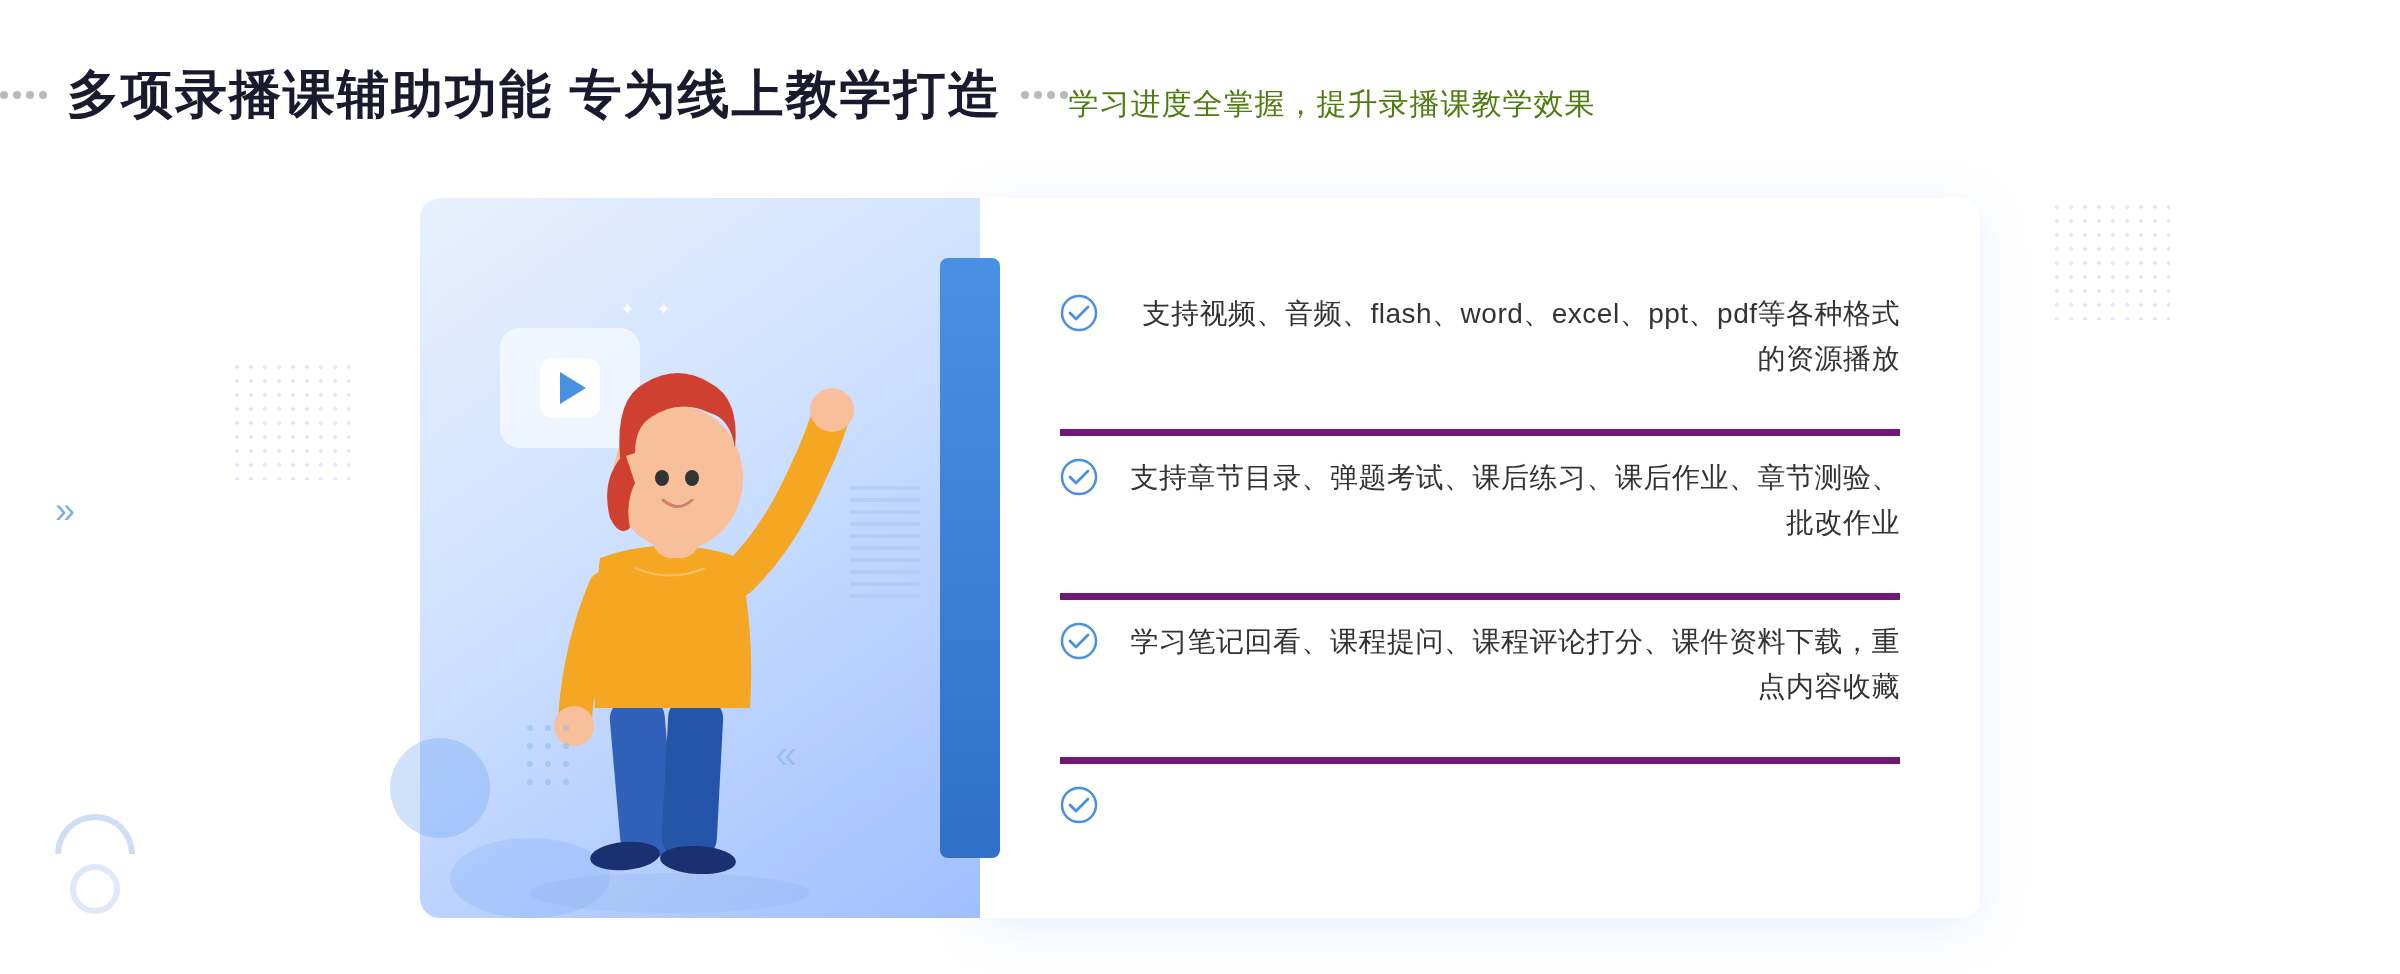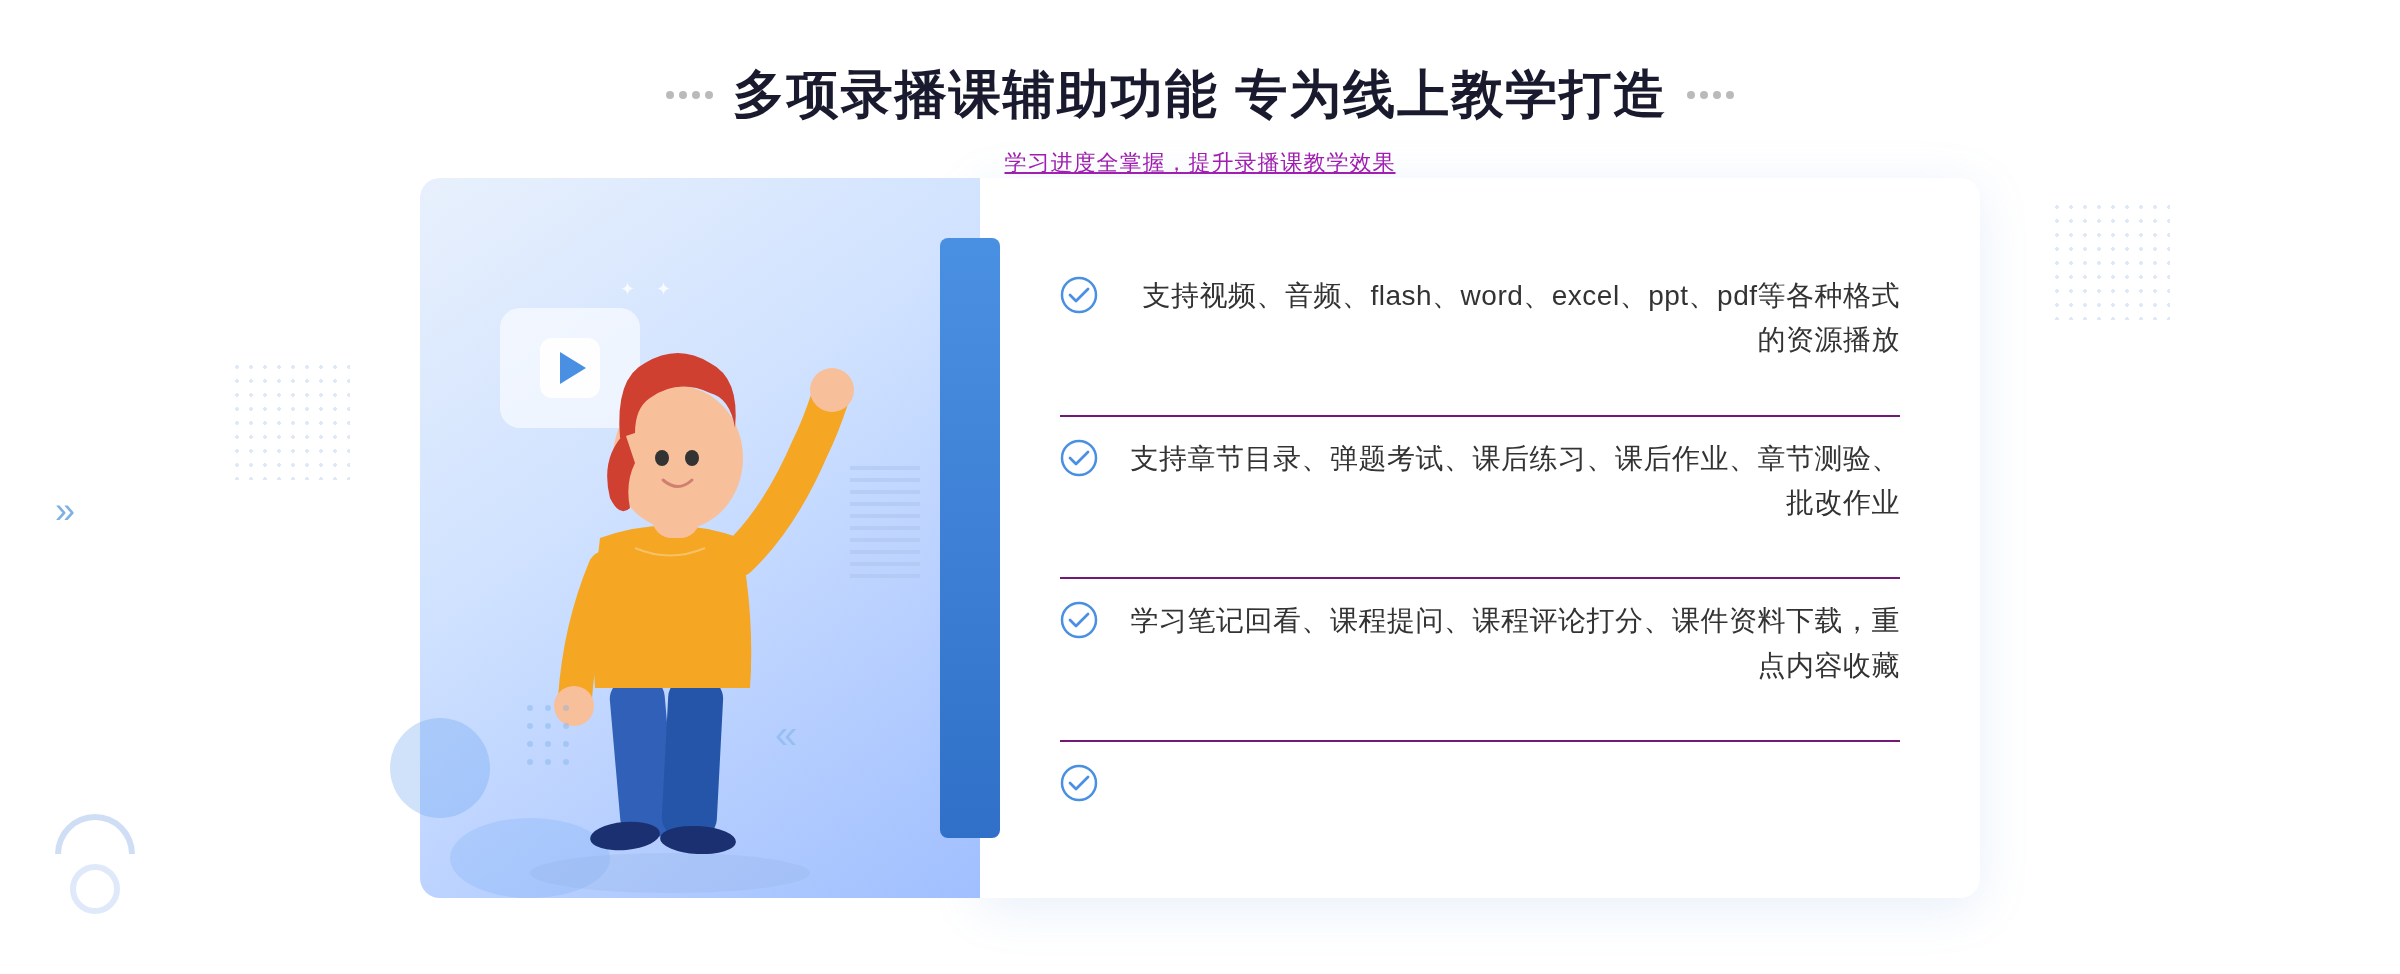--- a/index.html
+++ b/index.html
@@ -53,24 +53,25 @@
       left: 55px;
       top: 490px;
       color: #4a90d9;
       font-size: 36px;
       opacity: 0.7;
     }
 
     
     .header-section {
       text-align: center;
+      margin-bottom: 50px;
       position: relative;
       width: 100%;
       display: flex;
-      flex-direction: column;
+      flex-direction: row;
       align-items: center;
     }
 
     .title-row {
       display: flex;
       align-items: center;
       gap: 20px;
       margin-bottom: 18px;
     }
 
@@ -90,24 +91,23 @@
     }
 
     .main-title {
       font-size: 52px;
       font-weight: 700;
       color: #1a1a2e;
       letter-spacing: 2px;
     }
 
     .subtitle {
-      font-size: 22px;
-      color: #a21caf;
+      font-size: 30px;
+      color: #4d7c0f;
       letter-spacing: 1px;
-      text-decoration: underline;
     }
 
     
     .main-content {
       display: flex;
       width: 1560px;
       height: 720px;
       position: relative;
     }
 
@@ -242,21 +242,21 @@
     }
 
     .feature-item {
       display: flex;
       align-items: flex-start;
       gap: 30px;
       padding: 20px 0;
     }
 
     .feature-item + .feature-item {
-      border-top: 2px solid #701a75;
+      border-top: 7px solid #701a75;
     }
 
     .check-icon {
       flex-shrink: 0;
       width: 38px;
       height: 38px;
       margin-top: 2px;
     }
 
     .check-icon svg {

